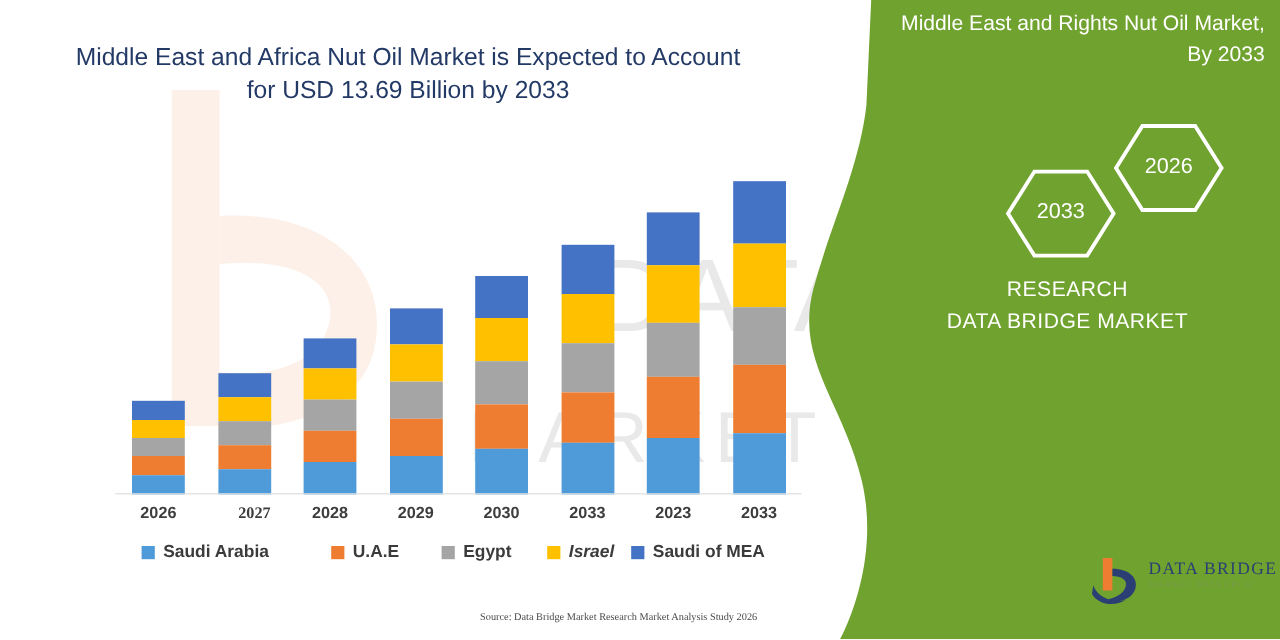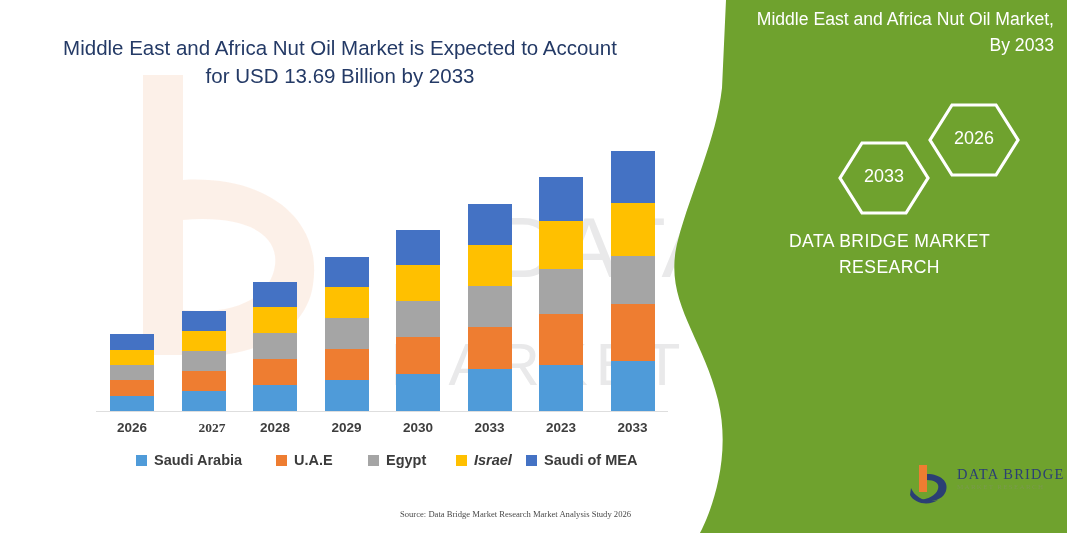--- a/index.html
+++ b/index.html
@@ -206,21 +206,21 @@
         <div class="x-tick" style="left: 86px; font-family: Liberation Serif, serif;">2027</div>
         <div class="x-tick" style="left: 149px;">2028</div>
         <div class="x-tick" style="left: 220.5px;">2029</div>
         <div class="x-tick" style="left: 292px;">2030</div>
         <div class="x-tick" style="left: 363.5px;">2033</div>
         <div class="x-tick" style="left: 435px;">2023</div>
         <div class="x-tick" style="left: 506.5px;">2033</div>
       </div>
 
     <div class="legend" id="legend">
-        <div class="legend-item" style="left: 40px; align-items: center;">
+        <div class="legend-item" style="left: 22px; align-items: center;">
           <span class="legend-swatch" style="background: rgb(79, 155, 217);"></span>
           <span>Saudi Arabia</span>
         </div>
         <div class="legend-item" style="left: 180px;">
           <span class="legend-swatch" style="background: rgb(238, 125, 49);"></span>
           <span>U.A.E</span>
         </div>
         <div class="legend-item" style="left: 272px;">
           <span class="legend-swatch" style="background: rgb(165, 165, 165);"></span>
           <span>Egypt</span>
@@ -242,38 +242,38 @@
 
   <svg class="green-panel" viewBox="0 0 1067 533" preserveAspectRatio="none">
     <path id="greenPath" d="M 726 0 L 1067 0 L 1067 533 L 700 533
              C 700 533, 735 470, 718 400
              C 702 334, 662 300, 678 240
              C 692 188, 716 140, 722 88 Z" fill="#6fa22e"></path>
   </svg>
 
   <div class="green-content">
     <div class="gp-title">
-      <div>Middle East and Africa Nut Oil Market,</div>
+      <div>Middle East and Rights Nut Oil Market,</div>
       <div>By 2033</div>
     </div>
 
     <div class="hexes">
       <svg width="355" height="135" viewBox="0 0 355 135">
 
         <polygon points="218,45 240,10 284,10 306,45 284,80 240,80" fill="none" stroke="#ffffff" stroke-width="3.2"></polygon>
 
         <polygon points="128,83 150,48 194,48 216,83 194,118 150,118" fill="none" stroke="#ffffff" stroke-width="3.2"></polygon>
       </svg>
       <div class="hex-label" style="left:222px; top:33px;">2026</div>
       <div class="hex-label" style="left:132px; top:71px;">2033</div>
     </div>
 
     <div class="dbmr">
+      <div>RESEARCH</div>
       <div>DATA BRIDGE MARKET</div>
-      <div>RESEARCH</div>
     </div>
   </div>
 
   <div class="logo-box">
     <svg width="48" height="44" viewBox="0 0 48 44">
       <path d="M14 3 L22 3 L22 30 L14 30 Z" fill="#ee7d31"></path>
       <path d="M22 12 C 36 12, 44 20, 41 29 C 38 38, 26 41, 16 38
                C 22 37, 31 34, 33 27 C 35 21, 29 18, 22 18 Z" fill="#2b3f74"></path>
       <path d="M6 26 C 10 36, 22 41, 33 38 C 24 44, 10 42, 5 33 Z" fill="#2b3f74"></path>
     </svg>

